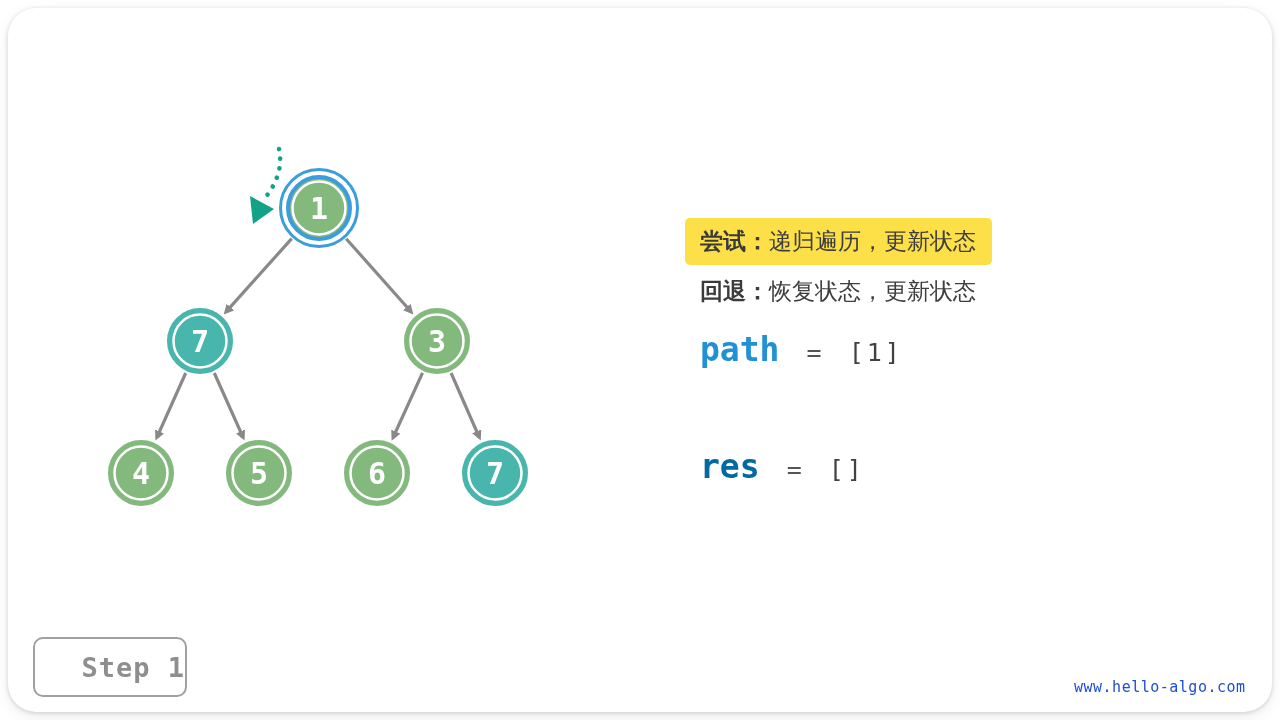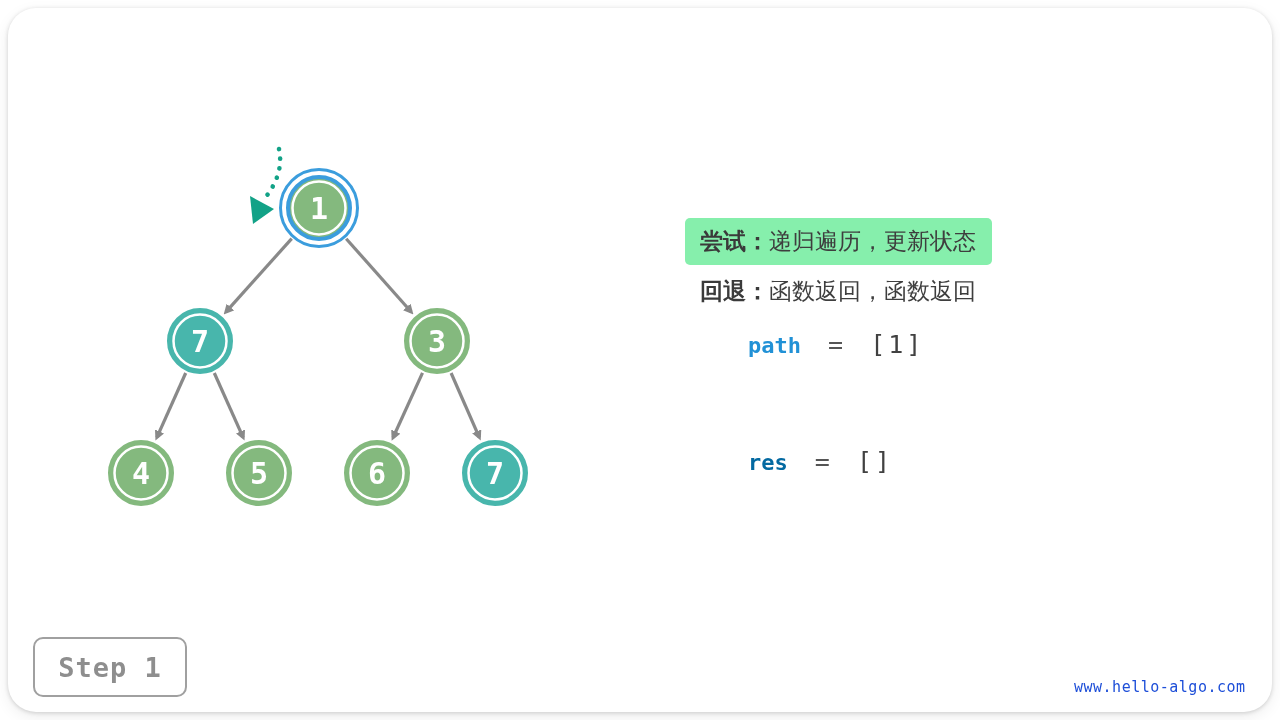--- a/index.html
+++ b/index.html
@@ -38,39 +38,38 @@
     fill: #ffffff;
   }
   .legend-row {
     position: absolute;
     font-size: 23px;
     color: #3e3e3e;
     white-space: nowrap;
     line-height: 28px;
   }
   .legend-row.highlight {
-    background: #86efac;
+    background: #fde047;
     border-radius: 5px;
     padding: 9px 16px 10px 15px;
   }
   .legend-prefix {
     font-weight: bold;
     color: #3a3a3a;
   }
   .var-row {
     position: absolute;
     font-family: "DejaVu Sans Mono", "Liberation Mono", monospace;
     font-size: 25px;
     color: #4a4a4a;
     white-space: nowrap;
   }
   .var-name {
     font-weight: bold;
-    font-size: 22px;
-    margin-left: 48px;
+    font-size: 33px;
   }
   .var-eq {
     margin-left: 12px;
     color: #555555;
   }
   .var-val {
     margin-left: 12px;
     color: #414141;
     letter-spacing: 3px;
   }
@@ -78,21 +77,21 @@
     position: absolute;
     left: 33px;
     top: 637px;
     width: 150px;
     height: 56px;
     border: 2.5px solid #a0a0a0;
     border-radius: 10px;
     background: #ffffff;
     display: flex;
     align-items: center;
-    justify-content: center;
+    justify-content: flex-end;
   }
   .step-label {
     font-family: "DejaVu Sans Mono", "Liberation Mono", monospace;
     font-weight: bold;
     font-size: 27px;
     color: #8e8e8e;
     letter-spacing: 1px;
   }
   .watermark {
     position: absolute;
@@ -166,21 +165,21 @@
           <text x="495" y="483.5" text-anchor="middle" class="node-label-text">7</text>
         </g>
       </g>
   </svg>
 
   <div class="legend-row highlight" style="left:685px; top:218px;">
     <span class="legend-prefix">尝试：</span><span>递归遍历，更新状态</span>
   </div>
 
   <div class="legend-row" style="left:700px; top:277px;">
-    <span class="legend-prefix">回退：</span><span>函数返回，函数返回</span>
+    <span class="legend-prefix">回退：</span><span>恢复状态，更新状态</span>
   </div>
 
   <div class="var-row" style="left:700px; top:330px;">
     <span class="var-name" style="color: rgb(33, 145, 214);">path</span>
     <span class="var-eq">=</span>
     <span class="var-val">[1]</span>
   </div>
 
   <div class="var-row" style="left:700px; top:447px;">
     <span class="var-name" style="color: #0369a1;">res</span>

